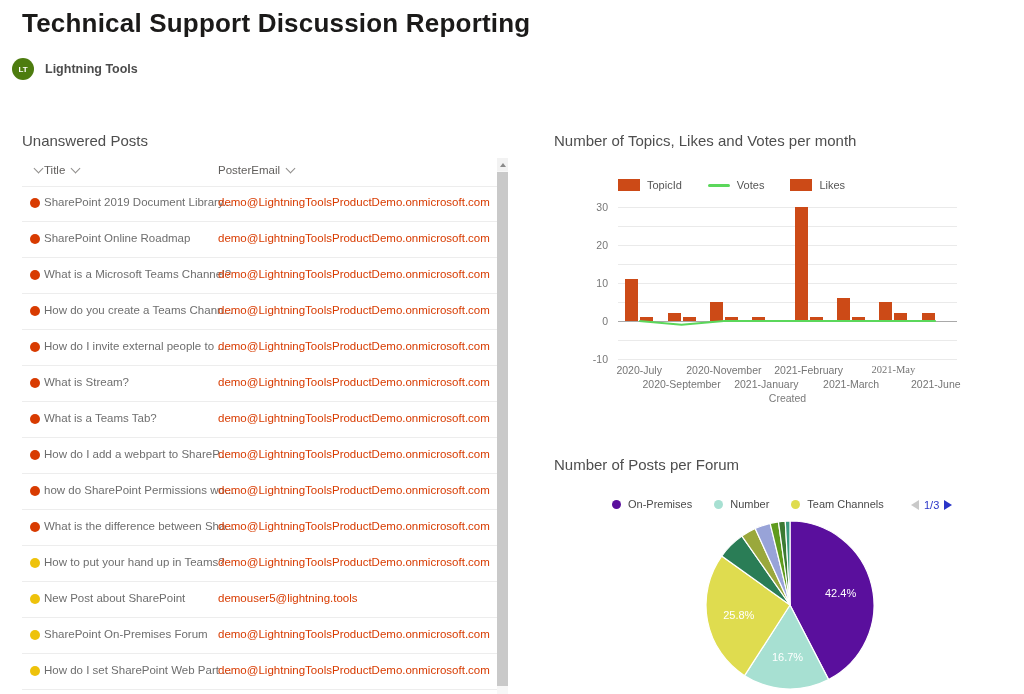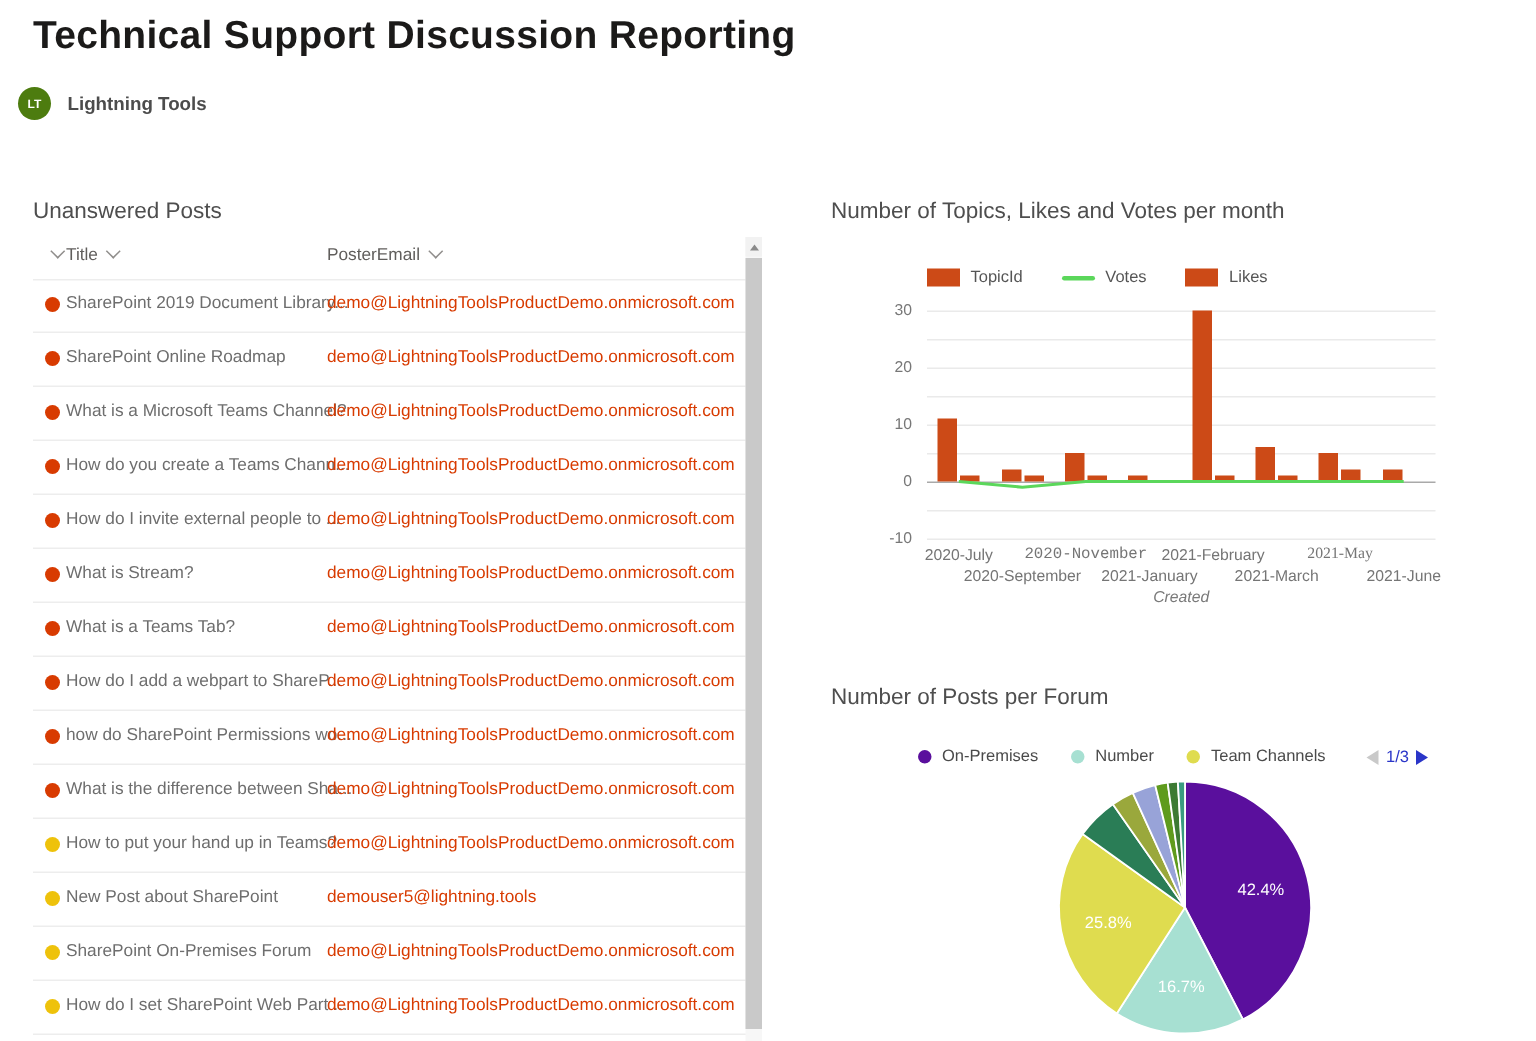--- a/index.html
+++ b/index.html
@@ -47,21 +47,21 @@
   .sw-line{width:22px;height:3px;border-radius:2px;margin-right:7px}
   .ylabels{left:574px;top:207px;width:34px;height:160px}
   .ytick{position:absolute;right:0;font-size:10.5px;color:#777}
   .plot{left:618px;top:207px;width:339px;height:152px}
   .grid{position:absolute;left:0;width:339px;height:1px;background:#eaeaea}
   .grid.zero{background:#a9a9a9}
   .bar{position:absolute;width:13px}
   .vline-svg{position:absolute;left:0;top:0}
   .xlabels{left:618px;top:364px;width:339px;font-size:10.5px;color:#757575}
   .xtick{position:absolute;white-space:nowrap;transform:translateX(-50%)}
-  .axis-title{left:618px;top:392px;width:339px;text-align:center;font-style:italic;
+  .axis-title{left:618px;top:392px;width:339px;text-align:center;
               font-size:10.5px;color:#7a7a7a}
 
   
   .pie-legend{left:612px;top:498px;display:flex;align-items:center;font-size:11px;color:#4a4a4a}
   .plg{display:flex;align-items:center;margin-right:22px}
   .pdot{width:9px;height:9px;border-radius:50%;margin-right:7px}
   .pager{left:911px;top:499px;display:flex;align-items:center;font-size:11px;color:#2a35c8}
   .tri-left{width:0;height:0;border-top:5px solid transparent;border-bottom:5px solid transparent;
             border-right:8px solid #c9c9c9;margin-right:5px}
   .tri-right{width:0;height:0;border-top:5px solid transparent;border-bottom:5px solid transparent;
@@ -216,21 +216,21 @@
     <div class="bar" style="left: 261.4px; top: 95px; height: 19px; background: rgb(204, 74, 23);"></div>
     <div class="bar" style="left: 276.4px; top: 106.4px; height: 7.6px; background: rgb(204, 74, 23);"></div>
     <div class="bar" style="left: 303.8px; top: 106.4px; height: 7.6px; background: rgb(204, 74, 23);"></div>
     <svg width="339" height="152" class="vline-svg">
       <polyline points="21.2,114.0 63.6,117.8 105.9,114.0 148.3,114.0 190.7,114.0 233.1,114.0 275.4,114.0 317.8,114.0" fill="none" stroke="#5bd75b" stroke-width="2"></polyline>
     </svg>
   </div>
 <div class="abs xlabels">
     <div class="xtick" style="left: 21.2px; top: 0px;">2020-July</div>
     <div class="xtick" style="left: 63.6px; top: 14px;">2020-September</div>
-    <div class="xtick" style="left: 105.9px; top: 0px; font-family: Liberation Mono, monospace;">2020-November</div>
+    <div class="xtick" style="left: 105.9px; top: 0px;">2020-November</div>
     <div class="xtick" style="left: 148.3px; top: 14px;">2021-January</div>
     <div class="xtick" style="left: 190.7px; top: 0px;">2021-February</div>
     <div class="xtick" style="left: 233.1px; top: 14px;">2021-March</div>
     <div class="xtick" style="left: 275.4px; top: 0px; font-family: Liberation Serif, serif;">2021-May</div>
     <div class="xtick" style="left: 317.8px; top: 14px;">2021-June</div>
   </div>
 <div class="abs axis-title">Created</div>
 
 <div class="abs card-title" style="left:554px;top:456px">Number of Posts per Forum</div>
 

